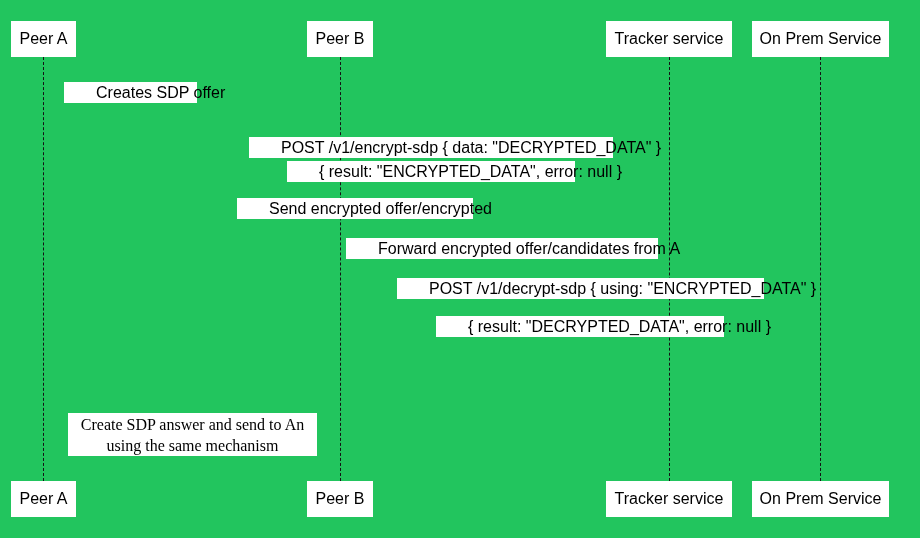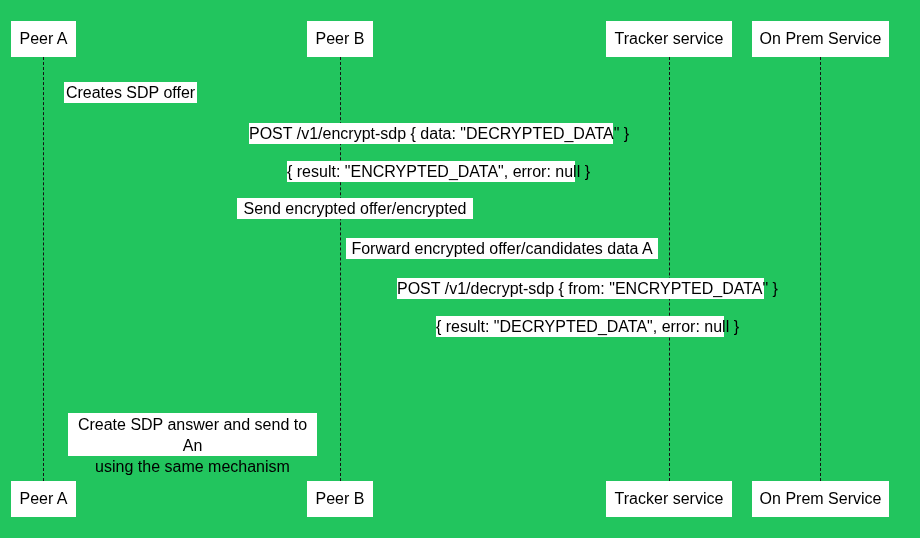--- a/index.html
+++ b/index.html
@@ -37,53 +37,55 @@
   .msg-label {
     position: absolute;
     height: 21px;
     line-height: 21px;
     background: #ffffff;
     color: #000000;
     font-size: 16px;
     text-align: center;
     white-space: nowrap;
     box-sizing: border-box;
+    padding-left: 32px;
   }
   .note-box {
     position: absolute;
     background: #ffffff;
     color: #000000;
     font-size: 16px;
     line-height: 21px;
     text-align: center;
     box-sizing: border-box;
     padding-top: 1px;
+    font-family: Liberation Serif, serif;
   }
 </style>
 </head>
 <body>
 
 <div class="canvas">
 
   <div class="lifeline" style="left:43px"></div>
   <div class="lifeline" style="left:340px"></div>
   <div class="lifeline" style="left:669px"></div>
   <div class="lifeline" style="left:820px"></div>
 
   <div class="actor-box" style="left:11px;  top:21px; width:65px">Peer A</div>
   <div class="actor-box" style="left:307px; top:21px; width:66px">Peer B</div>
   <div class="actor-box" style="left:606px; top:21px; width:126px">Tracker service</div>
   <div class="actor-box" style="left:752px; top:21px; width:137px">On Prem Service</div>
 
   <div class="msg-label" style="left:64px;  top:82px;  width:133px">Creates SDP offer</div>
-  <div class="msg-label" style="left:249px; top:123px; width:364px">POST /v1/encrypt-sdp { data: "DECRYPTED_DATA" }</div>
+  <div class="msg-label" style="left:249px; top:137px; width:364px">POST /v1/encrypt-sdp { data: "DECRYPTED_DATA" }</div>
   <div class="msg-label" style="left:287px; top:161px; width:288px">{ result: "ENCRYPTED_DATA", error: null }</div>
   <div class="msg-label" style="left:237px; top:198px; width:236px">Send encrypted offer/encrypted</div>
-  <div class="msg-label" style="left:346px; top:238px; width:312px">Forward encrypted offer/candidates data A</div>
-  <div class="msg-label" style="left:397px; top:278px; width:367px">POST /v1/decrypt-sdp { from: "ENCRYPTED_DATA" }</div>
+  <div class="msg-label" style="left:346px; top:238px; width:312px">Forward encrypted offer/candidates from A</div>
+  <div class="msg-label" style="left:397px; top:278px; width:367px">POST /v1/decrypt-sdp { using: "ENCRYPTED_DATA" }</div>
   <div class="msg-label" style="left:436px; top:316px; width:288px">{ result: "DECRYPTED_DATA", error: null }</div>
 
   <div class="note-box" style="left:68px; top:413px; width:249px; height:43px">
     <div>Create SDP answer and send to An</div>
     <div>using the same mechanism</div>
   </div>
 
   <div class="actor-box" style="left:11px;  top:481px; width:65px">Peer A</div>
   <div class="actor-box" style="left:307px; top:481px; width:66px">Peer B</div>
   <div class="actor-box" style="left:606px; top:481px; width:126px">Tracker service</div>

